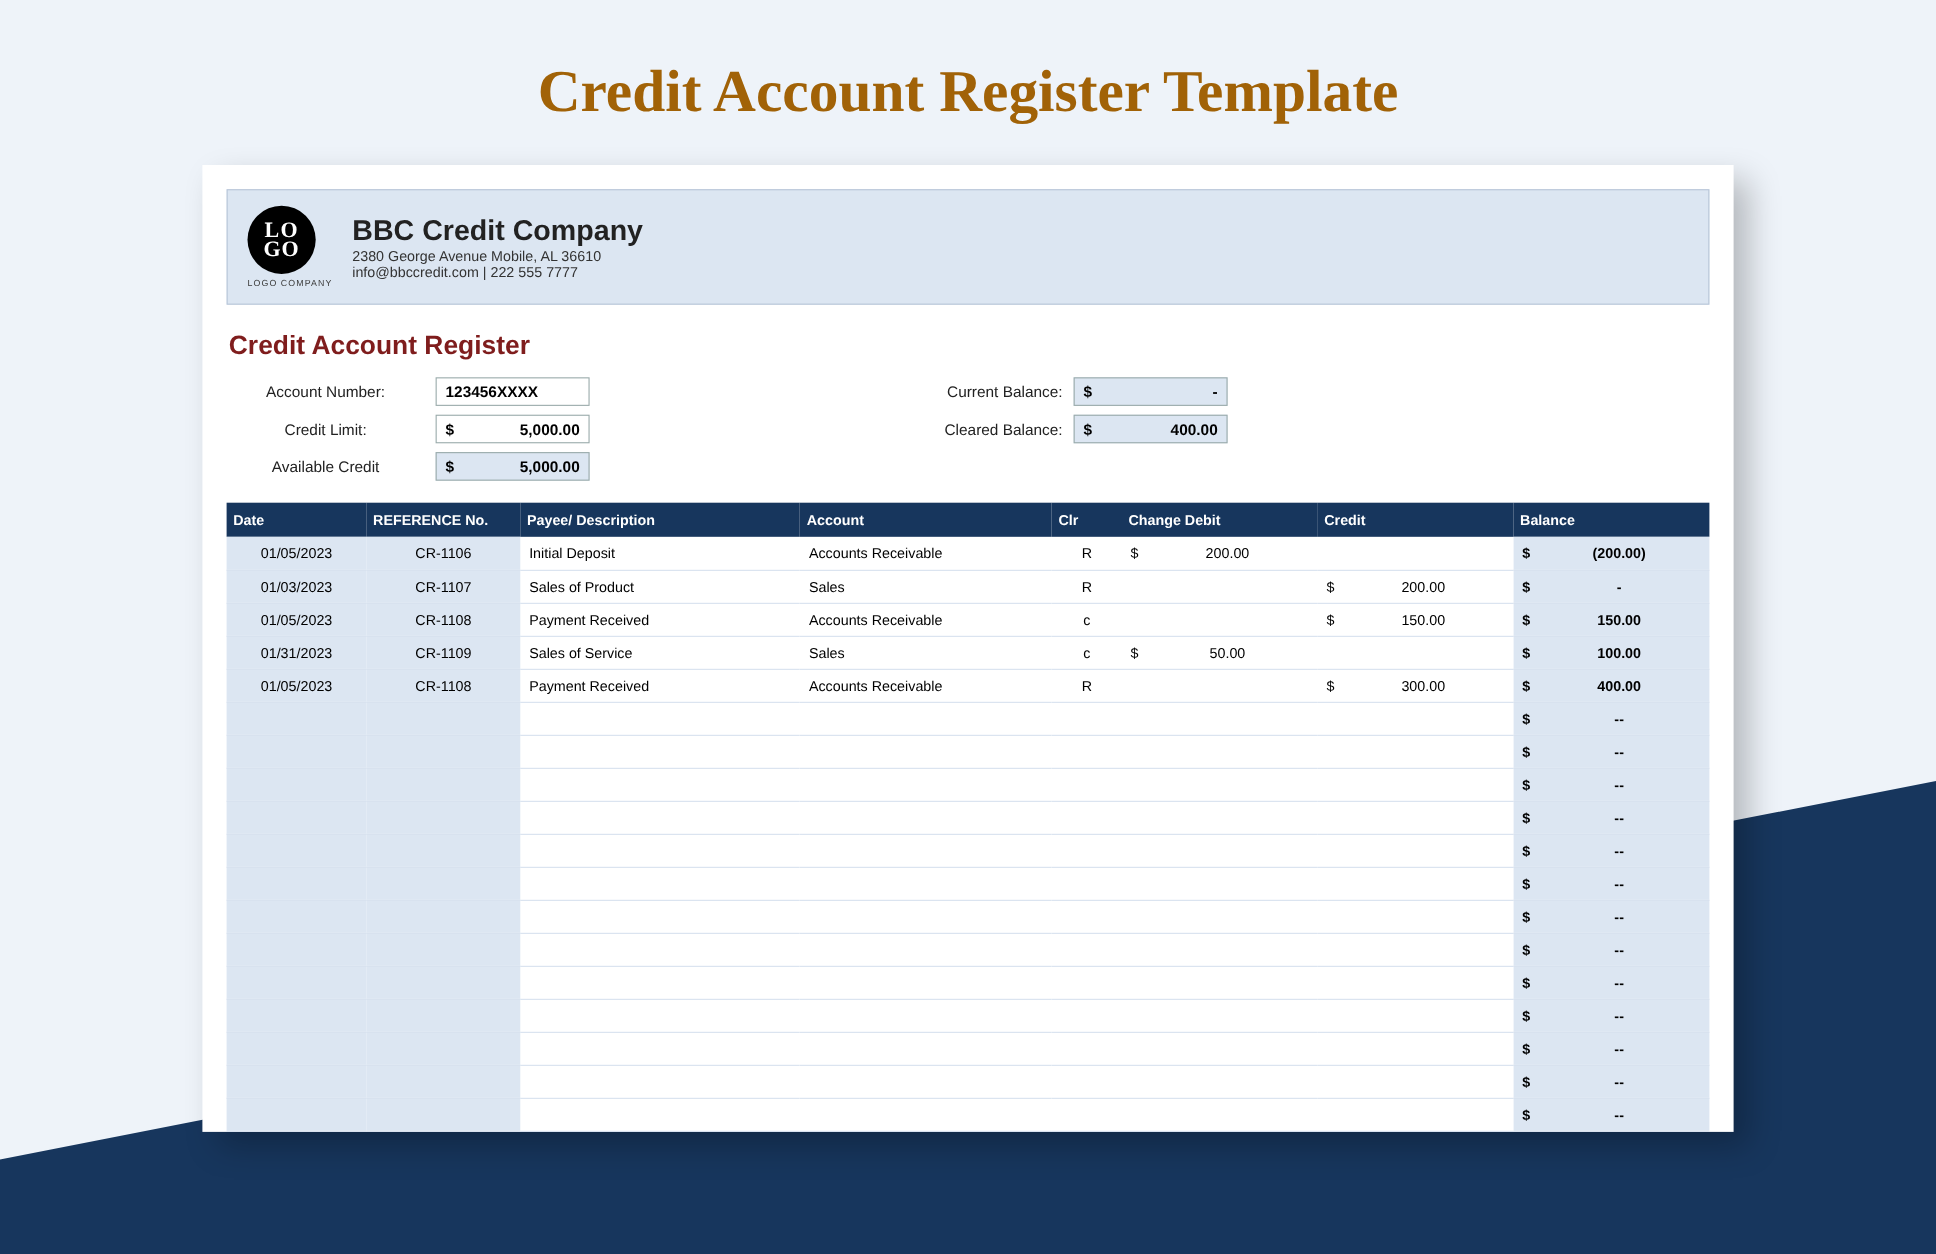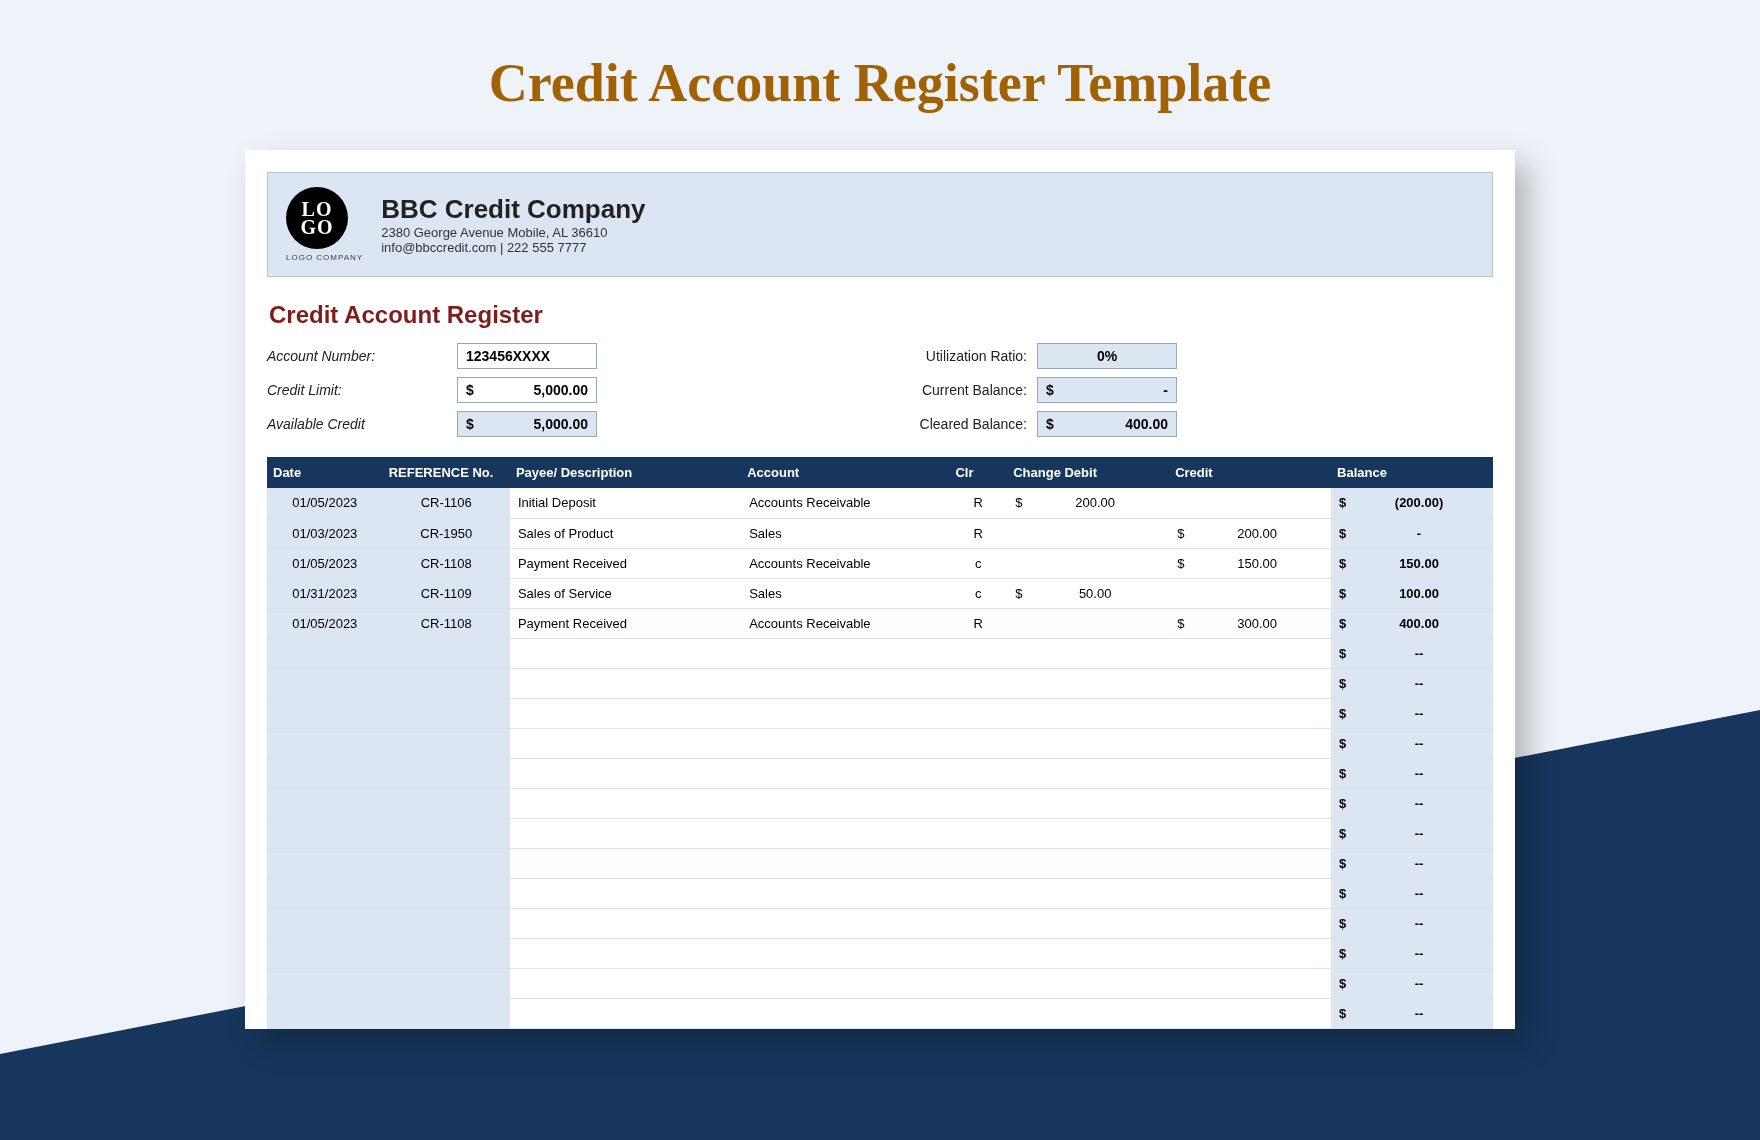--- a/index.html
+++ b/index.html
@@ -21,21 +21,21 @@
     text-align: center;
     color: #a16207;
     font-family: Georgia, 'Times New Roman', serif;
     font-size: 54px;
     font-weight: 600;
     padding-top: 52px;
   }
   .sheet {
     position: relative;
     z-index: 1;
-    width: 1270px;
+    width: 1392px;
     margin: 36px auto 0;
     background: #fff;
     box-shadow: 14px 14px 28px rgba(0,0,0,.25);
     padding: 22px 22px 0 22px;
   }
   .letterhead {
     background: #dce6f2;
     border: 1px solid #b7c5d8;
     padding: 14px 18px;
     display: flex;
@@ -59,21 +59,21 @@
     font-size: 24px;
     font-weight: 700;
     margin: 24px 0 14px 2px;
   }
   .meta {
     display: flex;
     gap: 260px;
   }
   .meta-block { flex: 0 0 auto; }
   .meta-row { display: flex; align-items: center; margin-bottom: 8px; font-size: 14px; }
-  .meta-label { width: 190px; text-align: left; padding-right: 10px; color: #222; font-style: italic; }
+  .meta-label { width: 190px; text-align: center; padding-right: 10px; color: #222; }
   .meta-label-r { width: 180px; text-align: right; padding-right: 10px; color: #222; }
   .meta-val { width: 140px; border: 1px solid #9aa; background: #fff; padding: 4px 8px; font-weight:700;}
   .meta-val.shade { background: #dce6f2; }
   .meta-val.money { display:flex; justify-content:space-between; font-weight:700;}
   .meta-val.center { text-align:center; }
   table.reg {
     width: 100%; border-collapse: collapse; margin-top: 12px; font-size: 13px;
     table-layout: fixed;
   }
   table.reg thead th {
@@ -144,24 +144,20 @@
       </div>
       <div class="meta-row">
         <div class="meta-label">Available Credit</div>
         <div class="meta-val money shade">
           <span>$</span>
           <span>5,000.00</span>
         </div>
       </div>
     </div>
     <div class="meta-block">
-      <div class="meta-row">
-        <div class="meta-label-r">Utilization Ratio:</div>
-        <div class="meta-val shade center">0%</div>
-      </div>
       <div class="meta-row">
         <div class="meta-label-r">Current Balance:</div>
         <div class="meta-val money shade">
           <span>$</span>
           <span>-</span>
         </div>
       </div>
       <div class="meta-row">
         <div class="meta-label-r">Cleared Balance:</div>
         <div class="meta-val money shade">
@@ -216,21 +212,21 @@
           </td>
           <td class="bal">
             <div class="money-cell">
               <span class="sym">$</span>
               <span class="amt">(200.00)</span>
             </div>
           </td>
         </tr>
         <tr>
           <td class="date">01/03/2023</td>
-          <td class="ref">CR-1950</td>
+          <td class="ref">CR-1107</td>
           <td>Sales of Product</td>
           <td>Sales</td>
           <td class="clr">R</td>
           <td>
             <div class="money-cell">
               <span class="sym"></span>
               <span class="amt"></span>
             </div>
           </td>
           <td>

